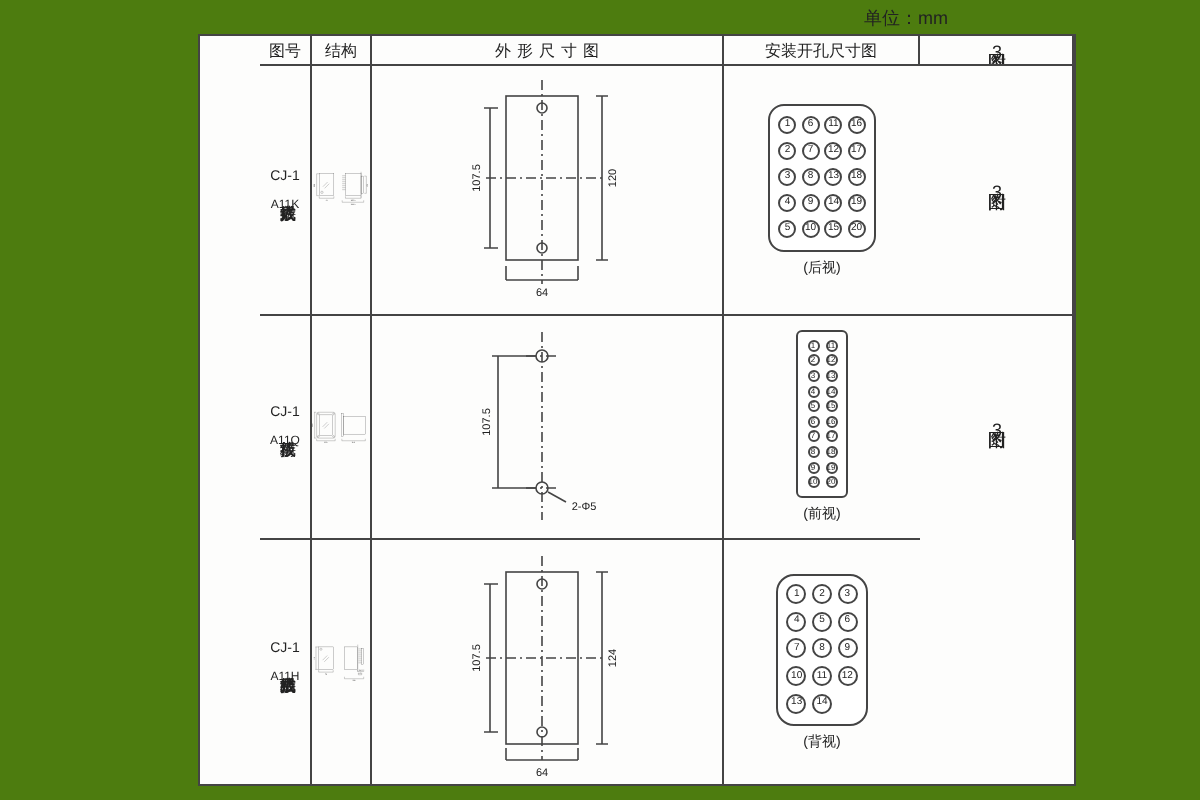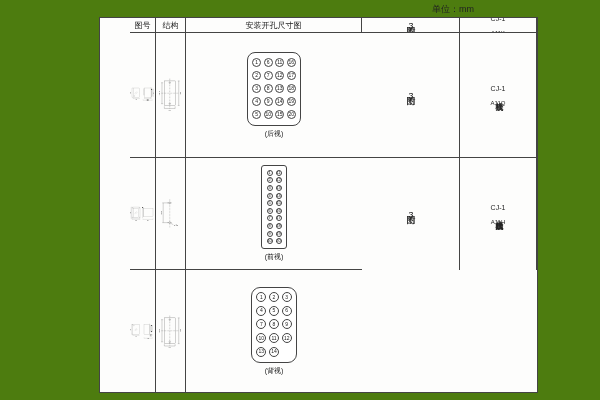--- a/index.html
+++ b/index.html
@@ -40,20 +40,21 @@
 <body>
 
 <div class="page">
 
   <div class="unit">单位：mm</div>
 
   <div class="spec-table">
 
     <div class="cell head">图号</div>
     <div class="cell head">结构</div>
+    <div class="cell head sp">外形尺寸图</div>
     <div class="cell head">安装开孔尺寸图</div>
 
     <div class="cell">
       <span class="vtext">附图3</span>
     </div>
     <div class="cell struct-cell">
       <span class="model">CJ-1</span>
       <span class="vtext struct-label">嵌入式后接线</span>
       <span class="code">A11K</span>
     </div>

